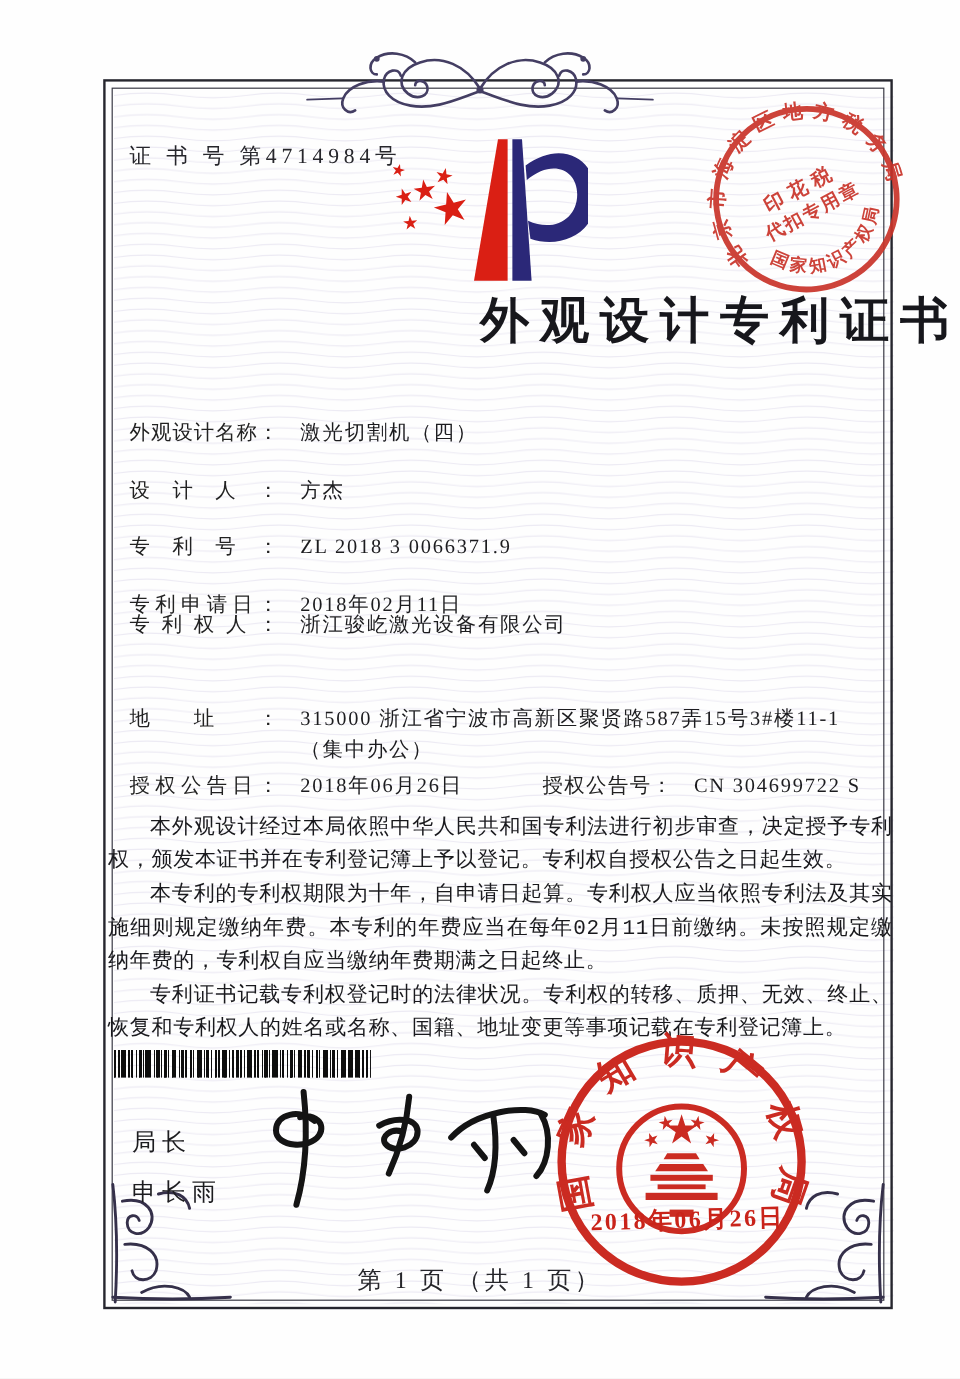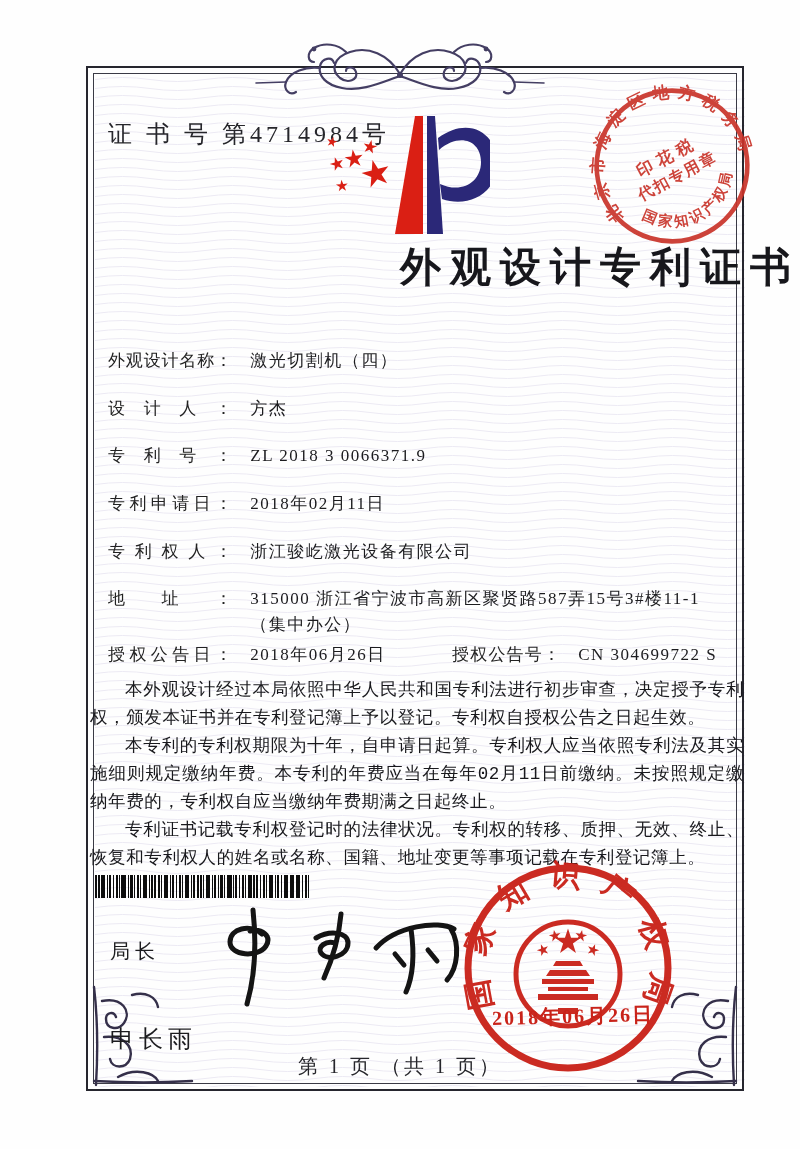--- a/index.html
+++ b/index.html
@@ -21,21 +21,21 @@
   }
   .guilloche { position:absolute; left:95px; top:75px; pointer-events:none; }
 
   .ornament-top { position:absolute; left:250px; top:36px; }
   .corner-orn { position:absolute; }
   .corner-bl { left:88px; bottom:58px; }
   .corner-br { right:58px; bottom:58px; transform:scaleX(-1); }
 
   .cert-no {
     position:absolute; left:108px; top:118px;
-    font-size:24px; letter-spacing:4px; color:#26262b;
+    font-size:18px; letter-spacing:4px; color:#26262b;
   }
   .logo { position:absolute; left:318px; top:104px; }
   .doc-title {
     position:absolute; left:0; top:240px; width:100%;
     text-align:right; font-size:41px; font-weight:bold;
     letter-spacing:9px; color:#17171c;
   }
 
   .row { position:absolute; left:108px; font-size:17px; line-height:26px; white-space:nowrap; }
   .row-label {
@@ -56,21 +56,21 @@
 
   .barcode {
     position:absolute; left:95px; top:875px; width:214px; height:23px;
     background:
       repeating-linear-gradient(90deg,#0d0d0d 0 1px,transparent 1px 3px),
       repeating-linear-gradient(90deg,#0d0d0d 0 2px,transparent 2px 7px),
       repeating-linear-gradient(90deg,transparent 0 4px,#0d0d0d 4px 5px,transparent 5px 11px);
   }
 
   .officer-title { position:absolute; left:110px; top:938px; font-size:20px; letter-spacing:5px; }
-  .officer-name  { position:absolute; left:110px; top:1023px; font-size:24px; letter-spacing:5px; }
+  .officer-name  { position:absolute; left:110px; top:980px; font-size:20px; letter-spacing:5px; }
   .signature { position:absolute; left:200px; top:902px; }
 
   .seal-sipo { position:absolute; left:458px; top:858px; opacity:0.96; }
   .seal-date {
     position:absolute; left:492px; top:1003px; font-size:20px; font-weight:bold;
     color:#c9231a; letter-spacing:2px; transform:rotate(-1.5deg);
   }
   .seal-tax { position:absolute; left:590px; top:84px; transform:rotate(-28deg); opacity:0.92; }
 
   .page-footer {
@@ -167,21 +167,21 @@
     <span class="row-value">方杰</span>
   </div>
   <div class="row" style="top:443px">
     <span class="row-label">专利号：</span>
     <span class="row-value">ZL 2018 3 0066371.9</span>
   </div>
   <div class="row" style="top:491px">
     <span class="row-label">专利申请日：</span>
     <span class="row-value">2018年02月11日</span>
   </div>
-  <div class="row" style="top:539px">
+  <div class="row" style="top:508px">
     <span class="row-label">专利权人：</span>
     <span class="row-value">浙江骏屹激光设备有限公司</span>
   </div>
   <div class="row" style="top:586px">
     <span class="row-label">地址：</span>
     <span class="row-value row-value-wrap">315000 浙江省宁波市高新区聚贤路587弄15号3#楼11-1（集中办公）</span>
   </div>
   <div class="row" style="top:642px">
     <span class="row-label">授权公告日：</span>
     <span class="row-value">2018年06月26日</span>

